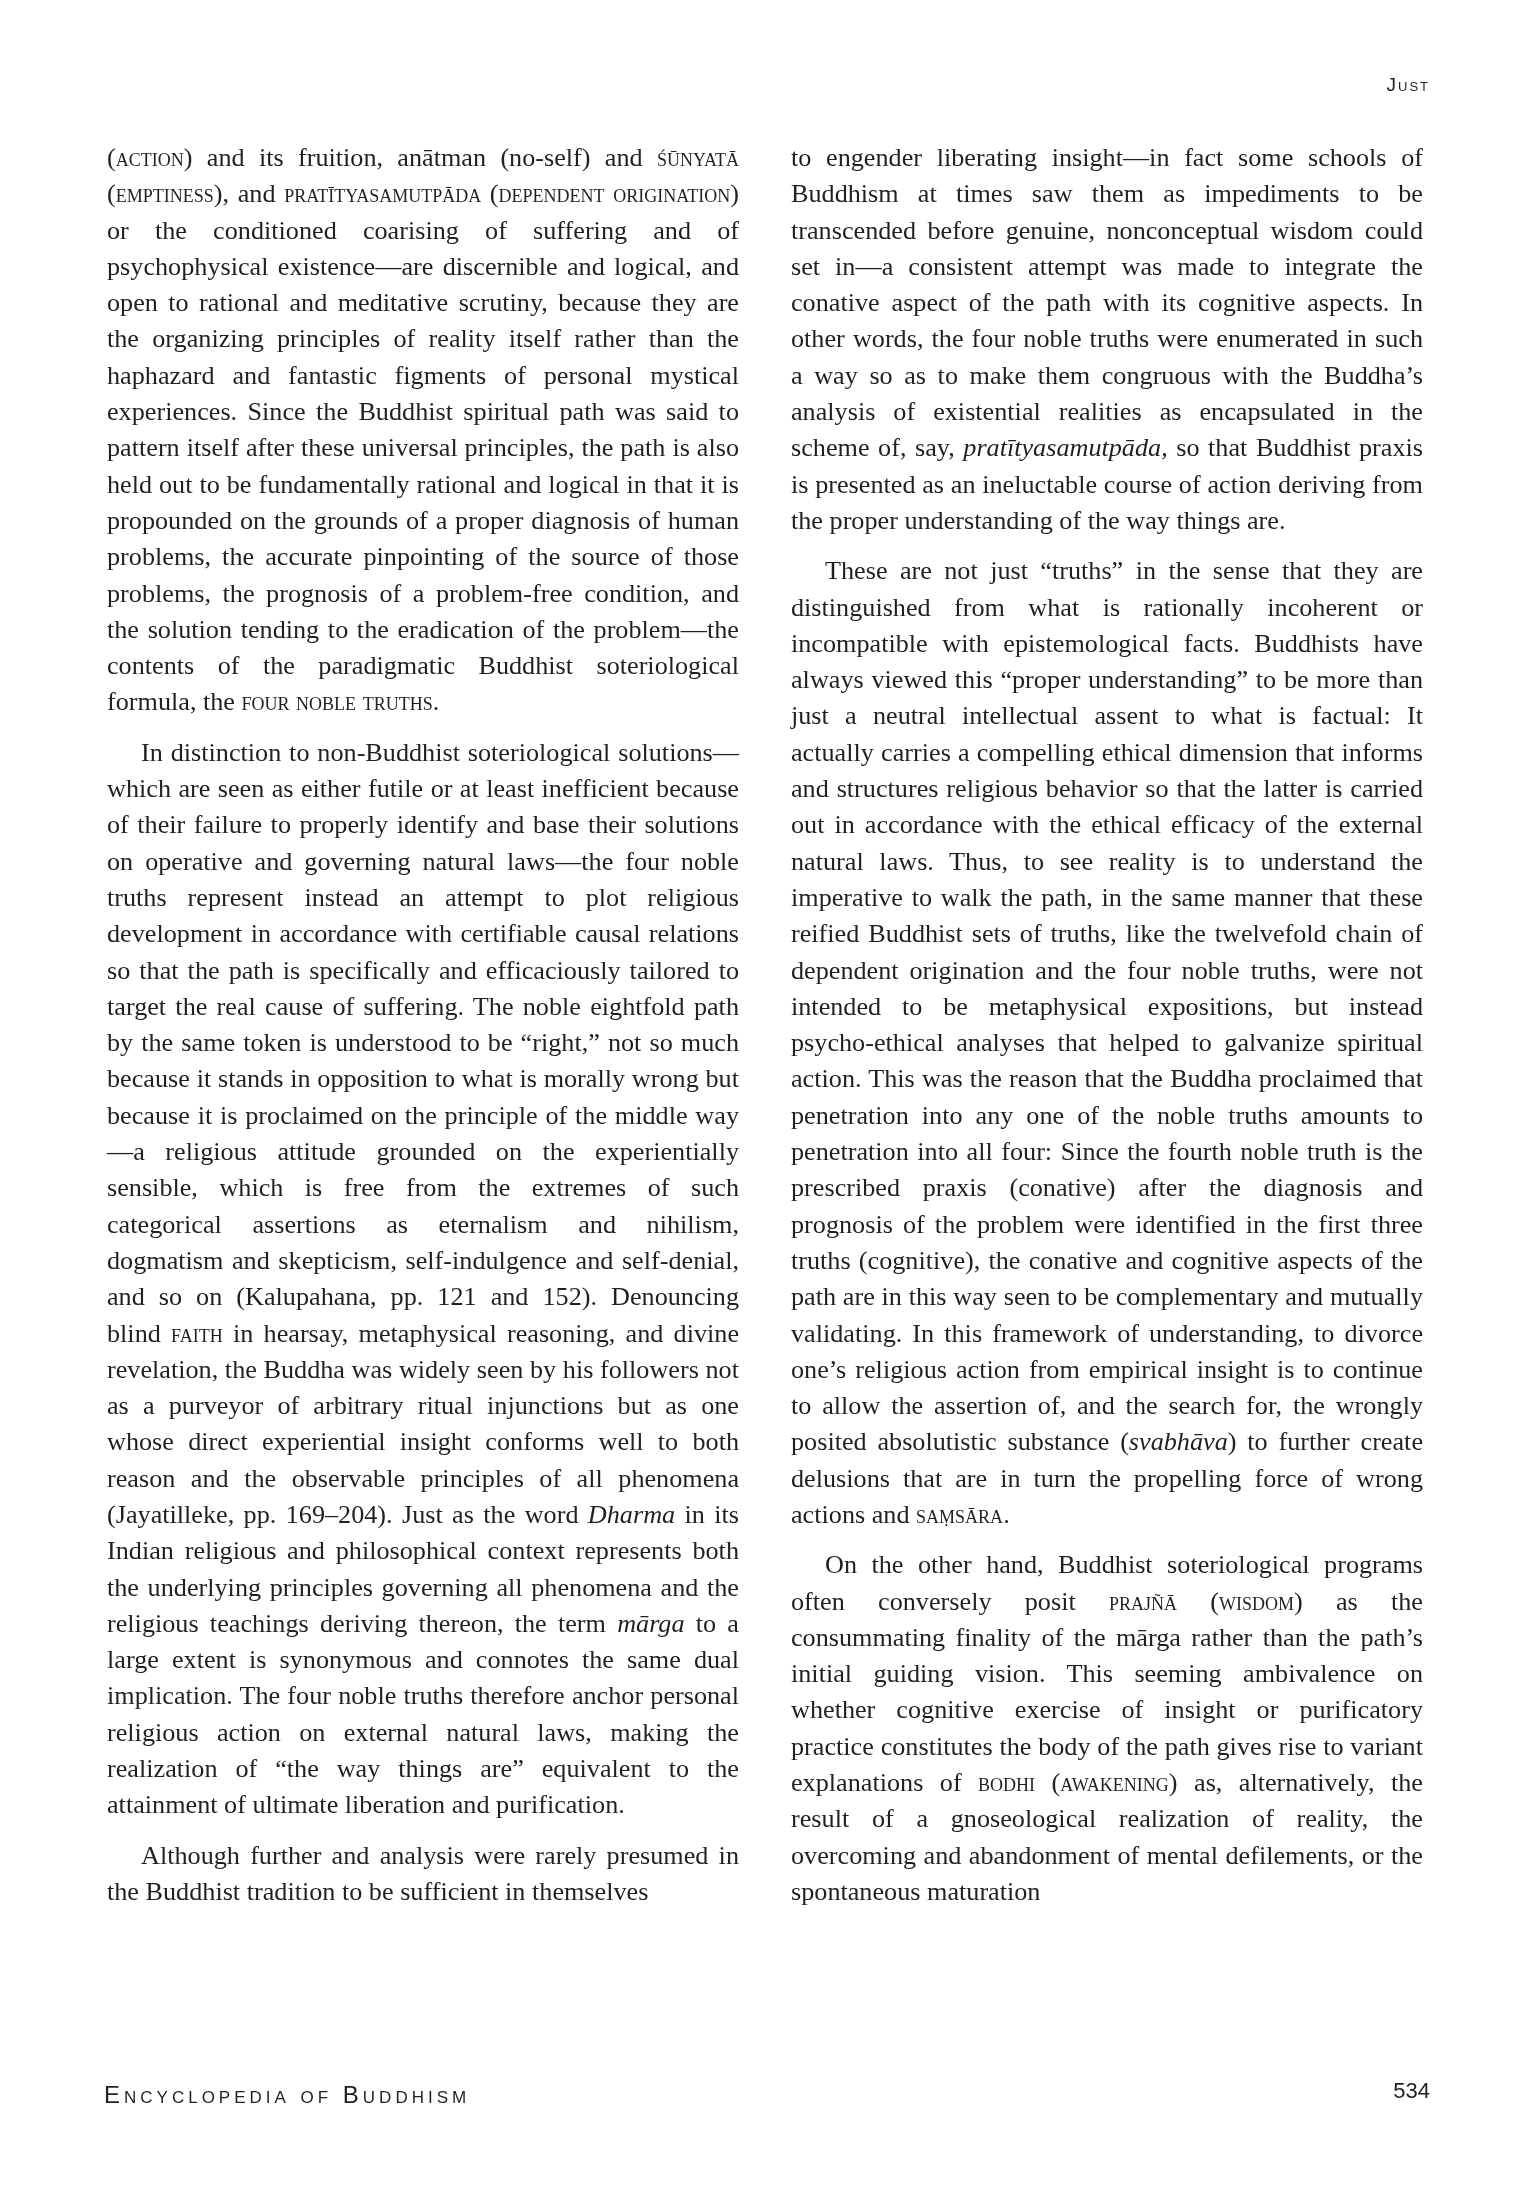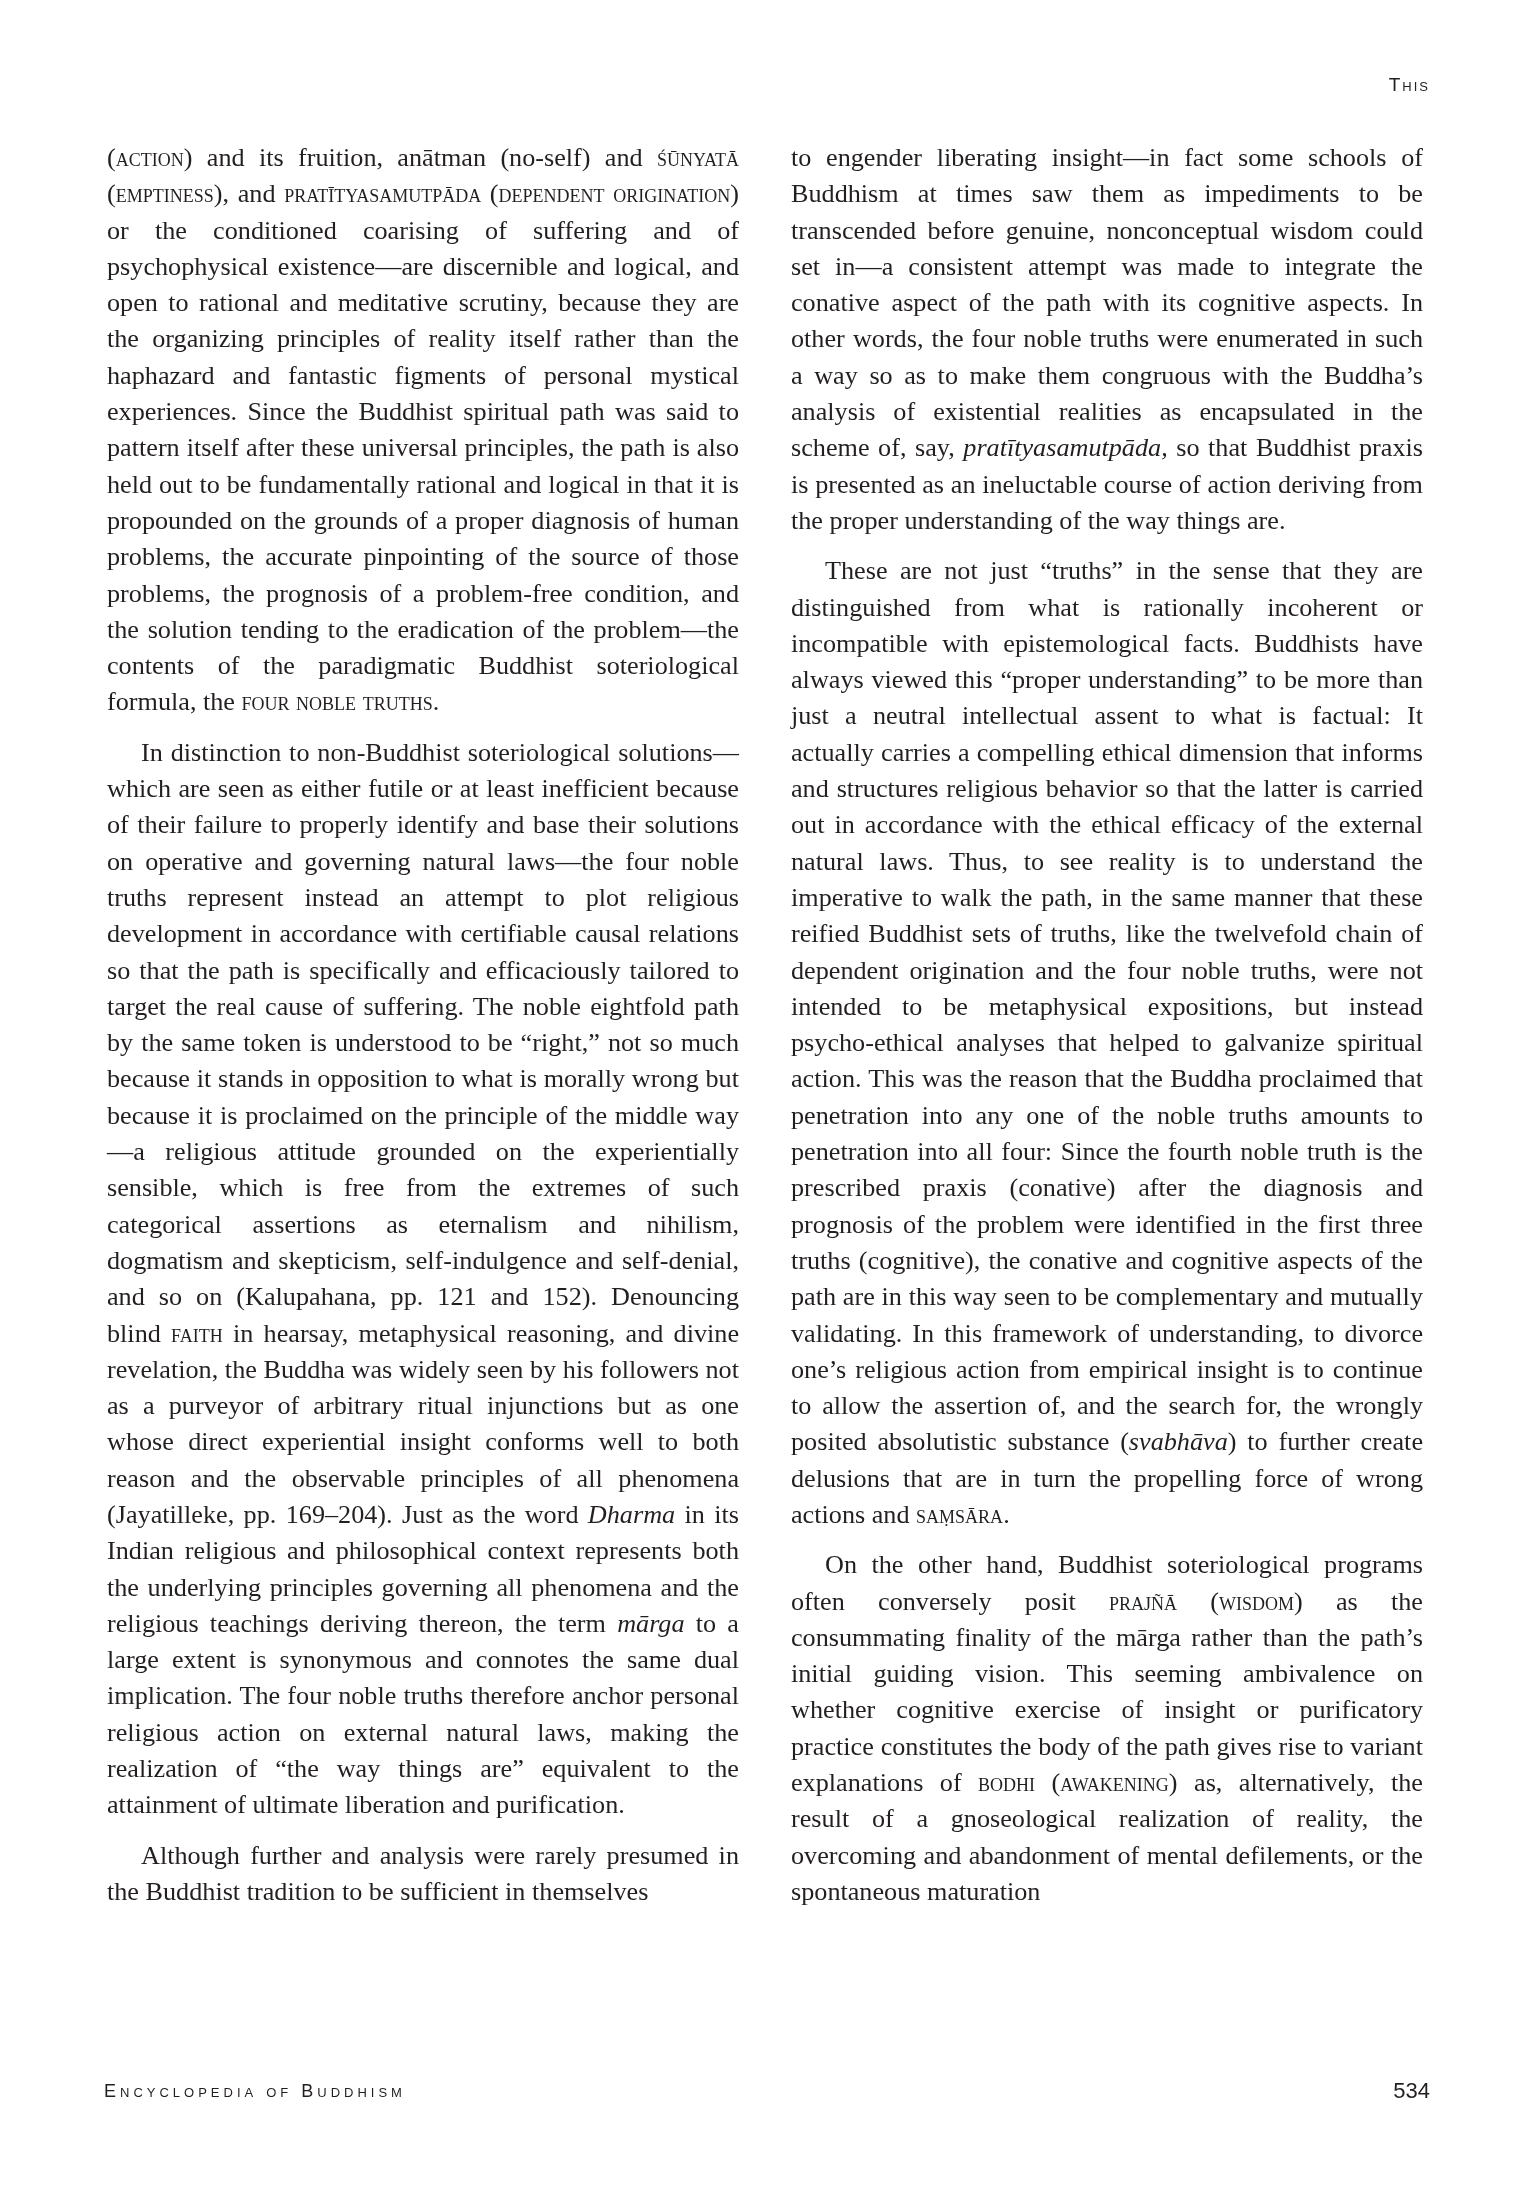--- a/index.html
+++ b/index.html
@@ -1,36 +1,36 @@
 <!DOCTYPE html>
 <html><head>
 <meta charset="utf-8">
 <style>
   html, body { margin: 0; padding: 0; background: #ffffff; }
   body { width: 1522px; height: 2200px; position: relative; overflow: hidden;
          font-family: "Liberation Serif", "DejaVu Serif", serif; color: #231f20; }
   .running-head { position: absolute; top: 74px; right: 92px; font-size: 19px;
                   letter-spacing: 2px; font-variant: small-caps; font-family: "Liberation Sans", sans-serif; }
-  .footer-title { position: absolute; top: 2081px; left: 104px; font-size: 18px;
+  .footer-title { position: absolute; top: 2081px; left: 104px; font-size: 24px;
                   letter-spacing: 4px; font-variant: small-caps; font-family: "Liberation Sans", sans-serif; }
   .footer-page { position: absolute; top: 2078px; right: 92px; font-size: 22px;
                  font-family: "Liberation Sans", sans-serif; }
   .col { position: absolute; top: 140px; width: 636px; font-size: 26.2px; line-height: 36.3px;
          text-align: justify; hyphens: manual; }
   .col-left { left: 103px; }
   .col-right { left: 787px; }
   .col p { margin: 0 0 14px 4px; text-indent: 34px; }
   .col p.cont { text-indent: 0; }
   .sc { font-variant: small-caps; text-transform: lowercase; }
   .it { font-style: italic; font-family: Liberation Serif, serif; }
 </style>
 </head>
 <body>
 
-<div class="running-head">This</div>
+<div class="running-head">Just</div>
 
 <div class="col col-left">
   <p class="cont">(<span class="sc">ACTION</span><span>) and its fruition, anātman (no-self) and </span><span class="sc">ŚŪNYATĀ</span><span> (</span><span class="sc">EMPTINESS</span><span>), and </span><span class="sc">PRATĪTYASAMUTPĀDA</span><span> (</span><span class="sc">DEPENDENT ORIGINATION</span><span>) or the conditioned coarising of suffering and of psychophysical existence—are discernible and logical, and open to rational and meditative scrutiny, because they are the organizing principles of reality itself rather than the haphazard and fantastic figments of personal mystical experiences. Since the Buddhist spiritual path was said to pattern itself after these universal principles, the path is also held out to be fundamentally rational and logical in that it is propounded on the grounds of a proper diagnosis of human problems, the accurate pinpointing of the source of those problems, the prognosis of a problem-free condition, and the solution tending to the eradication of the problem—the contents of the paradigmatic Buddhist soteriological formula, the </span><span class="sc">FOUR NOBLE TRUTHS</span><span>.</span></p>
 
   <p><span>In distinction to non-Buddhist soteriological solutions—which are seen as either futile or at least inefficient because of their failure to properly identify and base their solutions on operative and governing natural laws—the four noble truths represent instead an attempt to plot religious development in accordance with certifiable causal relations so that the path is specifically and efficaciously tailored to target the real cause of suffering. The noble eightfold path by the same token is understood to be “right,” not so much because it stands in opposition to what is morally wrong but because it is proclaimed on the principle of the middle way—a religious attitude grounded on the experientially sensible, which is free from the extremes of such categorical assertions as eternalism and nihilism, dogmatism and skepticism, self-indulgence and self-denial, and so on (Kalupahana, pp. 121 and 152). Denouncing blind </span><span class="sc">FAITH</span><span> in hearsay, metaphysical reasoning, and divine revelation, the Buddha was widely seen by his followers not as a purveyor of arbitrary ritual injunctions but as one whose direct experiential insight conforms well to both reason and the observable principles of all phenomena (Jayatilleke, pp. 169–204). Just as the word </span><span class="it">Dharma</span><span> in its Indian religious and philosophical context represents both the underlying principles governing all phenomena and the religious teachings deriving thereon, the term </span><span class="it">mārga</span><span> to a large extent is synonymous and connotes the same dual implication. The four noble truths therefore anchor personal religious action on external natural laws, making the realization of “the way things are” equivalent to the attainment of ultimate liberation and purification.</span></p>
 
   <p><span>Although further and analysis were rarely presumed in the Buddhist tradition to be sufficient in themselves</span></p>
 </div>
 
 <div class="col col-right">

